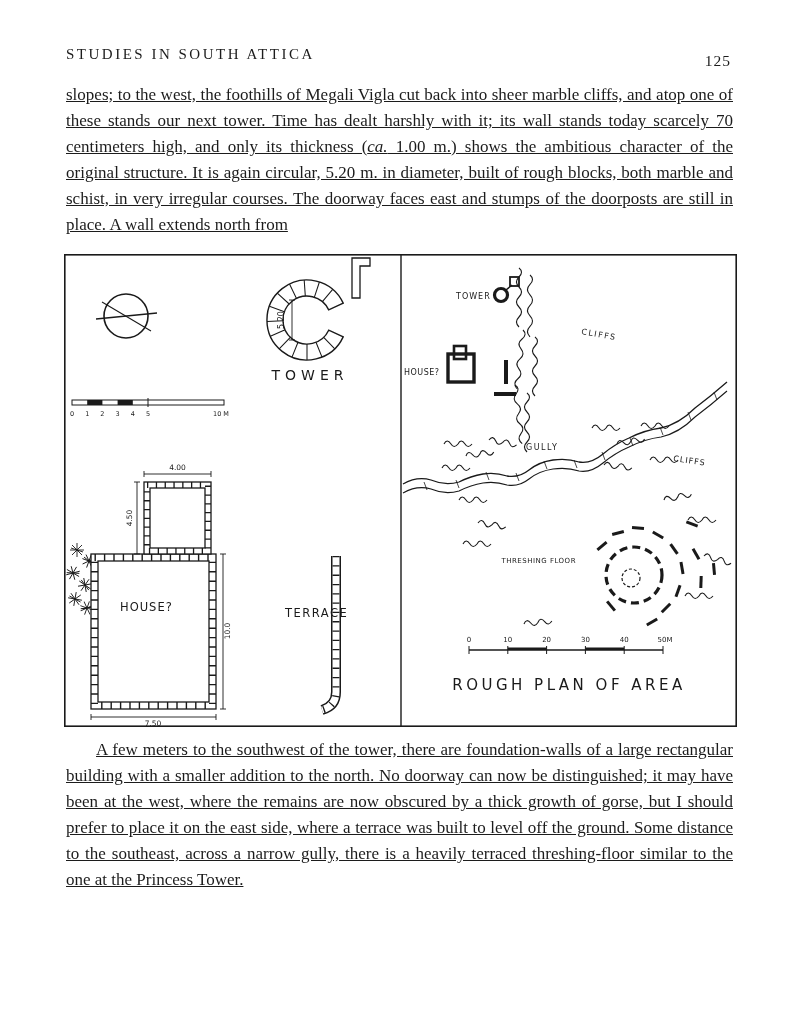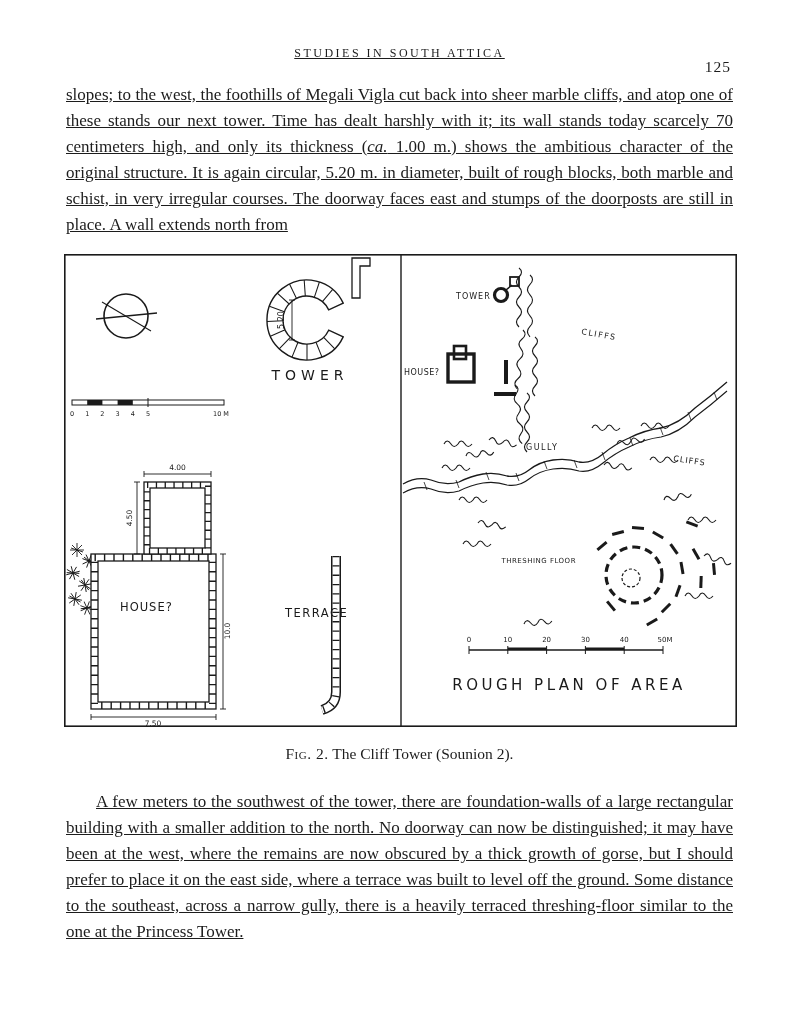--- a/index.html
+++ b/index.html
@@ -8,23 +8,23 @@
     width:797px; height:1024px;
     background:#ffffff;
     box-sizing:border-box;
     padding:46px 64px 0 66px;
     font-family:"Liberation Serif", serif;
     color:#1c1c1c;
     overflow:hidden;
   }
   .header { position:relative; height:24px; margin-bottom:12px; }
   .header-title {
-    text-align:center; font-size:12px; letter-spacing:2.5px;text-decoration:underline;
-  }
-  .page-number { position:absolute; right:2px; top:12px; font-size:15.5px; letter-spacing:1px;margin-left:40px; }
+    font-size:15px; letter-spacing:2.5px;
+  }
+  .page-number { position:absolute; right:2px; top:6px; font-size:15.5px; letter-spacing:1px;margin-left:40px; }
   p.body-par {
     margin:0; font-size:17px; line-height:26px; text-align:justify;text-decoration:underline;
   }
   p.indent { text-indent:30px; }
   .spacer-s { height:6px; }
   .figure-wrap { margin:16px 0 0 -2px; }
   .fig-caption {
     text-align:center; font-size:15.5px; margin:14px 0 20px 0;
   }
   .sc { font-variant:small-caps; letter-spacing:0.5px; }
@@ -227,18 +227,17 @@
         <text x="482.6" y="388" font-size="7" text-anchor="middle">20</text>
         <text x="521.4" y="388" font-size="7" text-anchor="middle">30</text>
         <text x="560.2" y="388" font-size="7" text-anchor="middle">40</text>
         <text x="601" y="388" font-size="7" text-anchor="middle">50M</text>
       </g>
 
       <text x="505" y="436" font-size="15" letter-spacing="3.5" text-anchor="middle">ROUGH PLAN OF AREA</text>
     </svg>
   </div>
 
-  <div class="fig-caption"><span class="sc">Fig. 2.</span><span> The Cliff Tower (Sounion 2).</span></div>
 
   <div class="spacer-s"></div>
   <p class="body-par indent">A few meters to the southwest of the tower, there are foundation-walls of a large rectangular building with a smaller addition to the north.  No doorway can now be distinguished; it may have been at the west, where the remains are now obscured by a thick growth of gorse, but I should prefer to place it on the east side, where a terrace was built to level off the ground.  Some distance to the southeast, across a narrow gully, there is a heavily terraced threshing-floor similar to the one at the Princess Tower.</p>
 
 </div>
 
 </body></html>

